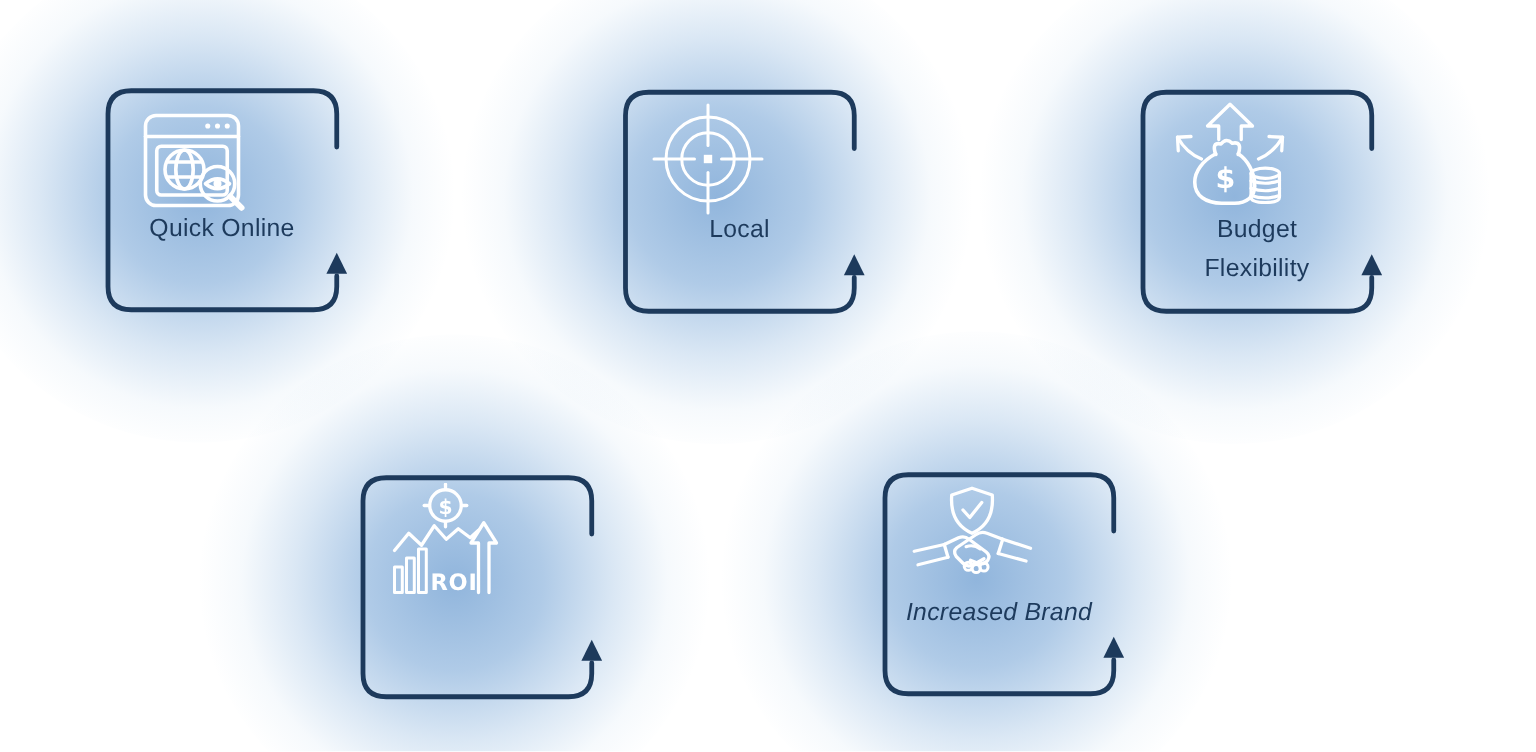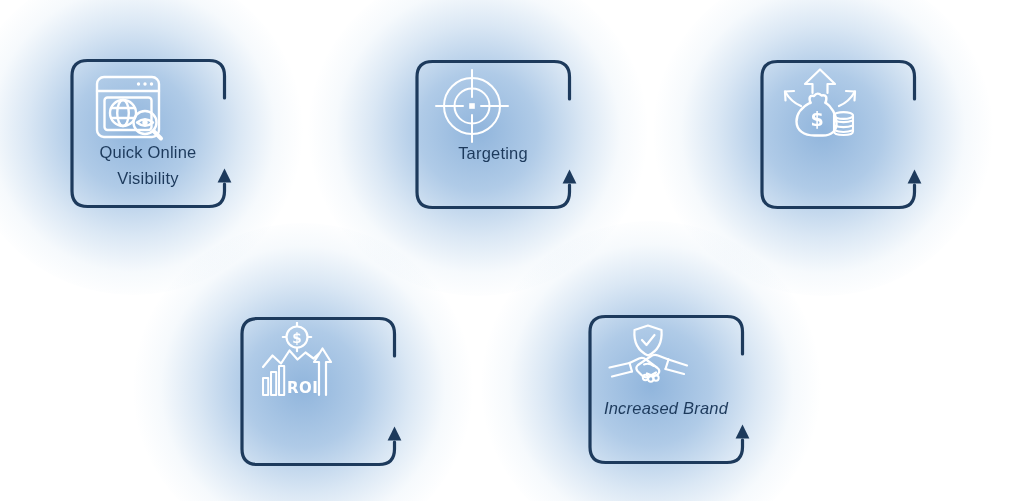--- a/index.html
+++ b/index.html
@@ -58,21 +58,20 @@
         <line class="st" x1="25.5" y1="44" x2="48.5" y2="44"></line>
         <line class="st" x1="25.5" y1="54" x2="48.5" y2="54"></line>
         <circle class="st" cx="59" cy="58.5" r="11.5"></circle>
         <path class="st" d="M 51,58.5 Q 59,52 67,58.5 Q 59,65 51,58.5 Z"></path>
         <circle class="fw" cx="59" cy="58.5" r="2.7"></circle>
         <line class="st" style="stroke-width:4" x1="67.5" y1="67" x2="75" y2="74.5"></line>
       </svg>
     </div>
     <div class="label">
       <div>Quick Online</div>
-      <div>Visibility</div>
     </div>
     <svg class="frame" viewBox="0 0 170 163">
       <path class="border-path" d="M 161.5,46 L 161.5,24 Q 161.5,8.5 146,8.5 L 24.5,8.5 Q 9,8.5 9,24 L 9,139 Q 9,154.5 24.5,154.5 L 146,154.5 Q 161.5,154.5 161.5,139 L 161.5,132"></path>
       <path class="arrow-head" d="M 161.5,116.5 L 154.6,130.5 L 168.4,130.5 Z"></path>
     </svg>
   </div>
 
   <div class="card c2">
     <div class="glow"></div>
     <div class="icon">
@@ -80,21 +79,21 @@
         <circle class="st" style="stroke-width:2" cx="41" cy="41" r="28"></circle>
         <circle class="st" style="stroke-width:2" cx="41" cy="41" r="17.5"></circle>
         <rect class="fw" x="38.2" y="38.2" width="5.6" height="5.6"></rect>
         <line class="st" style="stroke-width:2" x1="41" y1="5" x2="41" y2="32"></line>
         <line class="st" style="stroke-width:2" x1="41" y1="50" x2="41" y2="77"></line>
         <line class="st" style="stroke-width:2" x1="5" y1="41" x2="32" y2="41"></line>
         <line class="st" style="stroke-width:2" x1="50" y1="41" x2="77" y2="41"></line>
       </svg>
     </div>
     <div class="label">
-      <div>Targeting</div>
+      <div>Local</div>
     </div>
     <svg class="frame" viewBox="0 0 170 163">
       <path class="border-path" d="M 161.5,46 L 161.5,24 Q 161.5,8.5 146,8.5 L 24.5,8.5 Q 9,8.5 9,24 L 9,139 Q 9,154.5 24.5,154.5 L 146,154.5 Q 161.5,154.5 161.5,139 L 161.5,132"></path>
       <path class="arrow-head" d="M 161.5,116.5 L 154.6,130.5 L 168.4,130.5 Z"></path>
     </svg>
   </div>
 
   <div class="card c3">
     <div class="glow"></div>
     <div class="icon">
@@ -106,20 +105,24 @@
         <path class="st" style="stroke-width:2.2" d="M 63,41 Q 73,37 79,26.5"></path>
         <path class="st" d="M 34.5,38 Q 31.5,29.5 38,31 Q 41.5,26.5 45.5,30.5 Q 52.5,29 49.5,38"></path>
         <path class="st" d="M 34.5,37.5 C 26,42 20.5,49 20.5,56.5 C 20.5,65.5 28,70.5 38.5,70.5 L 47,70.5 C 55,70.5 60.5,66 60.5,59 C 60.5,49.5 55.5,41.5 49.5,37.5"></path>
         <text class="glyph" x="41" y="60.5" font-size="19" text-anchor="middle">$</text>
         <ellipse class="st" style="stroke-width:2.1" cx="67.5" cy="50.5" rx="9.5" ry="3.4"></ellipse>
         <path class="st" style="stroke-width:2.1" d="M 58,50.5 V 66.5 Q 58,70 67.5,70 Q 77,70 77,66.5 V 50.5"></path>
         <path class="st" style="stroke-width:2.1" d="M 58,55.5 Q 67.5,58.8 77,55.5"></path>
         <path class="st" style="stroke-width:2.1" d="M 58,60.5 Q 67.5,63.8 77,60.5"></path>
         <path class="st" style="stroke-width:2.1" d="M 58,65.3 Q 67.5,68.6 77,65.3"></path>
       </svg>
+    </div>
+    <div class="label">
+      <div>Budget</div>
+      <div>Flexibility</div>
     </div>
     <svg class="frame" viewBox="0 0 170 163">
       <path class="border-path" d="M 161.5,46 L 161.5,24 Q 161.5,8.5 146,8.5 L 24.5,8.5 Q 9,8.5 9,24 L 9,139 Q 9,154.5 24.5,154.5 L 146,154.5 Q 161.5,154.5 161.5,139 L 161.5,132"></path>
       <path class="arrow-head" d="M 161.5,116.5 L 154.6,130.5 L 168.4,130.5 Z"></path>
     </svg>
   </div>
 
   <div class="card c4">
     <div class="glow"></div>
     <div class="icon">

